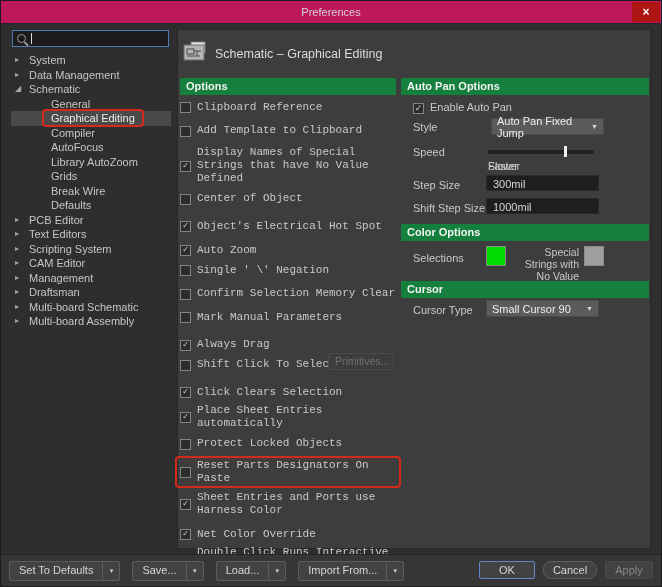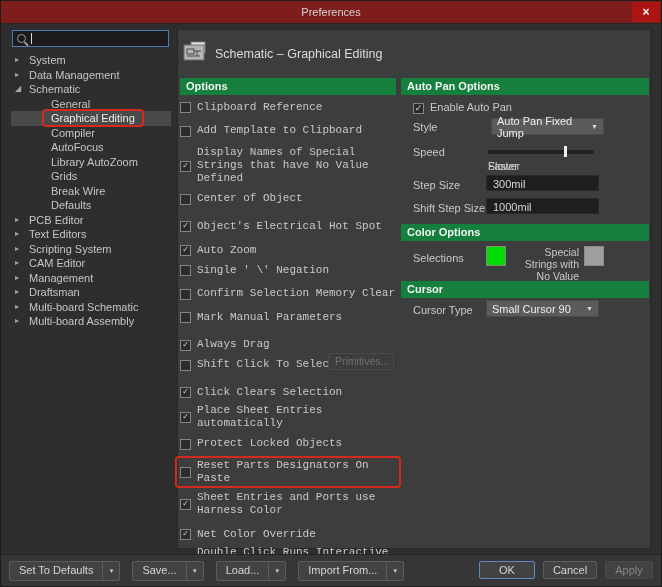--- a/index.html
+++ b/index.html
@@ -1,20 +1,20 @@
 <!DOCTYPE html>
 <html><head>
 <meta charset="utf-8">
 <style>
   html,body{margin:0;padding:0;background:#1a1a1a;}
   .window{position:relative;width:662px;height:587px;background:#2e2e2e;
     font-family:"Liberation Sans",sans-serif;color:#c9c9c9;overflow:hidden;
     border:1px solid #1c1c1c;box-sizing:border-box;}
   
-  .titlebar{position:absolute;left:0;top:0;right:0;height:22px;background:#7f1d1d;
+  .titlebar{position:absolute;left:0;top:0;right:0;height:22px;background:#be185d;
     border-bottom:1px solid #262626;}
   .title{position:absolute;left:0;right:0;top:0;height:22px;line-height:22px;
     text-align:center;font-size:11px;color:#d4d4d4;}
   .close-btn{position:absolute;right:1px;top:1px;width:28px;height:20px;background:#ad1414;
     color:#fff;font-size:12px;font-weight:bold;display:flex;align-items:center;
     justify-content:center;cursor:default;}
   
   .search-box{position:absolute;left:11px;top:29px;width:157px;height:17px;background:#1c1c1c;
     border:1px solid #4d7ab2;display:flex;align-items:center;padding:0 4px;box-sizing:border-box;}
   .mag{width:7px;height:7px;border:1.5px solid #9a9a9a;border-radius:50%;position:relative;flex:none;}
@@ -71,21 +71,21 @@
     border-top:1px solid #242424;}
   .fleft{position:absolute;left:8px;top:6px;display:flex;gap:12px;}
   .split-btn{display:inline-flex;height:18px;background:#424242;border:1px solid #5c5c5c;
     border-radius:2px;overflow:hidden;cursor:default;}
   .split-main{padding:0 9px;font-size:11px;color:#d6d6d6;line-height:17px;}
   .split-arrow{width:16px;border-left:1px solid #5c5c5c;font-size:7px;color:#cfcfcf;
     display:flex;align-items:center;justify-content:center;}
   .fbtn{position:absolute;top:6px;height:18px;background:#424242;border:1px solid #5c5c5c;
     border-radius:2px;color:#d6d6d6;font-size:11px;font-family:inherit;cursor:default;}
   #ok-btn{right:126px;width:56px;border-color:#5d87c7;}
-  #cancel-btn{right:64px;width:54px;}
+  #cancel-btn{right:64px;width:54px;border-radius:8px;}
   #apply-btn{right:8px;width:48px;color:#868686;border-color:#4a4a4a;}
 </style>
 </head>
 <body>
 
 <div class="window">
 
   <div class="titlebar">
     <div class="title">Preferences</div>
     <div class="close-btn">

